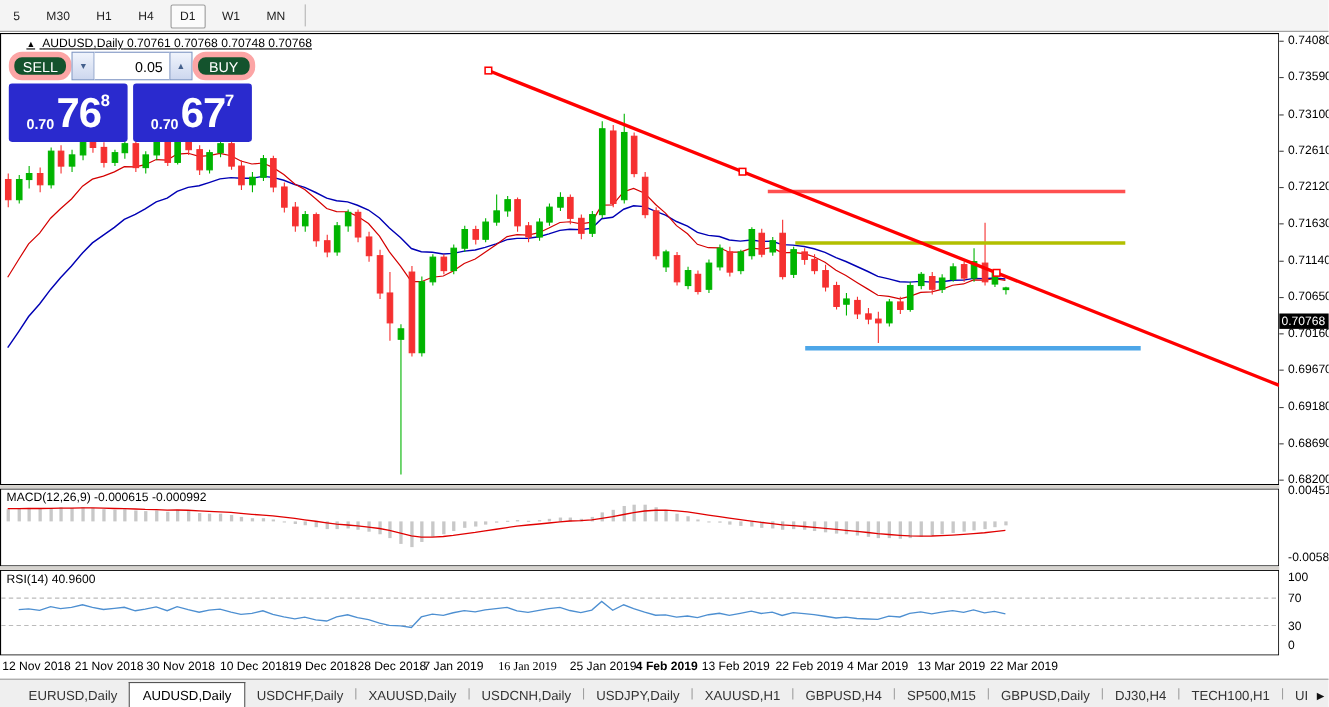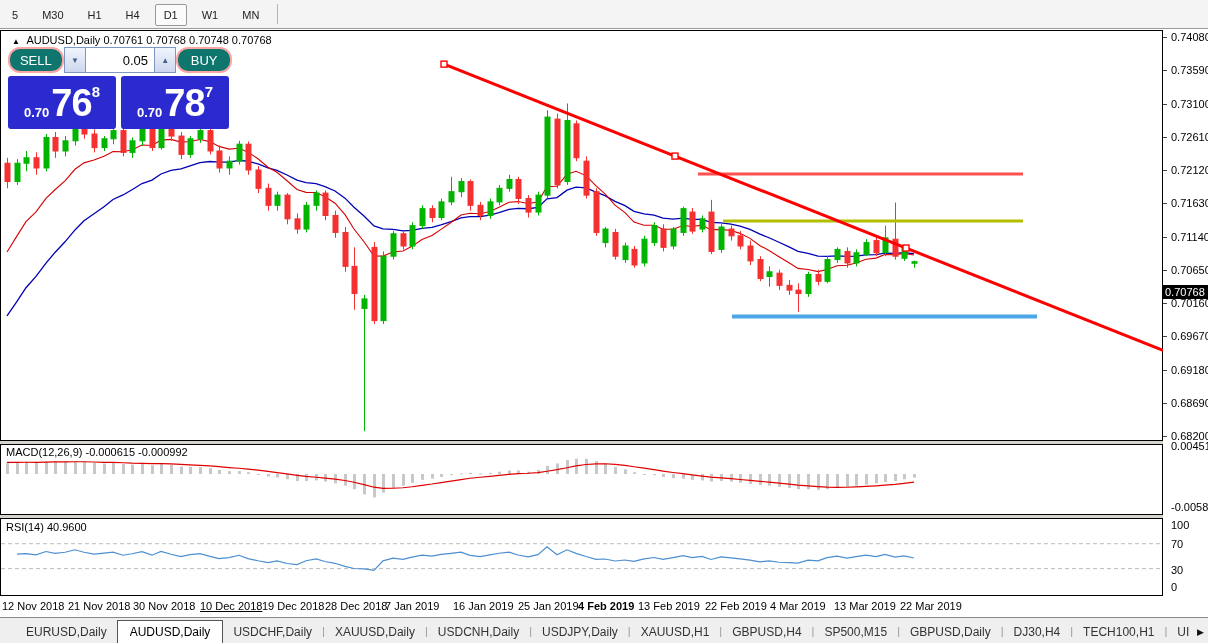--- a/index.html
+++ b/index.html
@@ -14,26 +14,26 @@
   
   .plot-svg{position:absolute;left:0;background:#fff;}
   .splitter{position:absolute;left:0;width:1208px;background:#d6d3ce;}
   
   #axis-area{position:absolute;left:1163px;top:30px;width:45px;height:587px;background:#fff;}
   .plabel{position:absolute;left:8px;font-size:11px;color:#000;white-space:nowrap;}
   .ptick{position:absolute;left:0;width:4px;height:1px;background:#444;}
   #price-tag{position:absolute;left:0;top:255px;width:45px;height:14px;background:#000;color:#fff;
              font-size:11px;text-align:left;padding-left:2px;line-height:14px;}
   
-  #ohlc{position:absolute;left:12px;top:34px;font-size:11px;color:#000;}
+  #ohlc{position:absolute;left:24px;top:34px;font-size:11px;color:#000;text-decoration:underline;}
   #ohlc .tri{font-size:8px;margin-right:4px;}
   
   #trade{position:absolute;left:8px;top:47px;width:224px;}
   #trade-row1{display:flex;height:26px;}
-  .tr-btn{width:56px;background:#0f766e;border:2px solid #fca5a5;color:#fff;font-size:13px;
+  .tr-btn{width:56px;background:#14532d;border:5px solid #fca5a5;color:#fff;font-size:13px;
           display:flex;align-items:center;justify-content:center;border-radius:12px;}
   .spin{width:22px;background:linear-gradient(#f0f4fc,#cdd7ee);border:1px solid #7f96c4;
         color:#44608c;font-size:8px;display:flex;align-items:center;justify-content:center;}
   #vol-input{width:62px;border:1px solid #7f96c4;border-left:none;border-right:none;
              font-size:13px;text-align:right;padding:0 6px 0 0;font-family:"Liberation Sans",sans-serif;}
   #trade-row2{display:flex;margin-top:3px;}
   .px-panel{width:108px;height:53px;background:#2a2ace;border-radius:3px;color:#fff;
             display:flex;align-items:center;justify-content:center;}
   .px-panel .sm{font-size:13px;font-weight:bold;align-self:flex-end;margin-bottom:9px;}
   .px-panel .big{font-size:38px;font-weight:bold;letter-spacing:-1px;line-height:1;margin-left:2px;}
@@ -391,21 +391,21 @@
       <div class="tr-btn">BUY</div>
     </div>
     <div id="trade-row2">
       <div class="px-panel" id="sell-panel">
         <span class="sm">0.70</span>
         <span class="big">76</span>
         <span class="sup">8</span>
       </div>
       <div class="px-panel">
         <span class="sm">0.70</span>
-        <span class="big">78</span>
+        <span class="big">67</span>
         <span class="sup">7</span>
       </div>
     </div>
   </div>
 
   <div class="ind-label" style="top:446px">MACD(12,26,9) -0.000615 -0.000992</div>
   <div class="ind-label" style="top:521px">RSI(14) 40.9600</div>
 
   <div id="axis-area">
     <div id="price-tag">0.70768</div>
@@ -441,25 +441,25 @@
       <div class="plabel" style="top: 489px;">100</div>
       <div class="plabel" style="top: 508px;">70</div>
       <div class="plabel" style="top: 534px;">30</div>
       <div class="plabel" style="top: 551px;">0</div>
     </div>
 
   <div id="date-axis">
       <div class="dlabel" style="left: 2px;">12 Nov 2018</div>
       <div class="dlabel" style="left: 68px;">21 Nov 2018</div>
       <div class="dlabel" style="left: 133px;">30 Nov 2018</div>
-      <div class="dlabel" style="left: 200px; text-decoration: underline;">10 Dec 2018</div>
+      <div class="dlabel" style="left: 200px;">10 Dec 2018</div>
       <div class="dlabel" style="left: 262px;">19 Dec 2018</div>
       <div class="dlabel" style="left: 325px;">28 Dec 2018</div>
       <div class="dlabel" style="left: 385px;">7 Jan 2019</div>
-      <div class="dlabel" style="left: 453px;">16 Jan 2019</div>
+      <div class="dlabel" style="left: 453px; font-family: Liberation Serif, serif;">16 Jan 2019</div>
       <div class="dlabel" style="left: 518px;">25 Jan 2019</div>
       <div class="dlabel" style="left: 578px; font-weight: bold;">4 Feb 2019</div>
       <div class="dlabel" style="left: 638px;">13 Feb 2019</div>
       <div class="dlabel" style="left: 705px;">22 Feb 2019</div>
       <div class="dlabel" style="left: 770px;">4 Mar 2019</div>
       <div class="dlabel" style="left: 834px;">13 Mar 2019</div>
       <div class="dlabel" style="left: 900px;">22 Mar 2019</div>
     </div>
   <div id="axis-bottom-line"></div>
 

